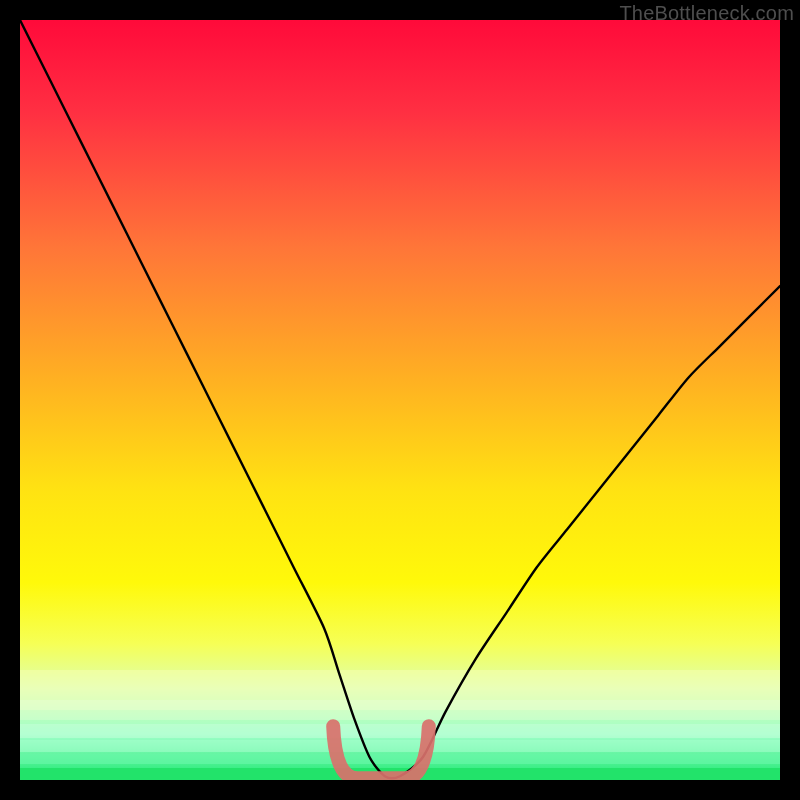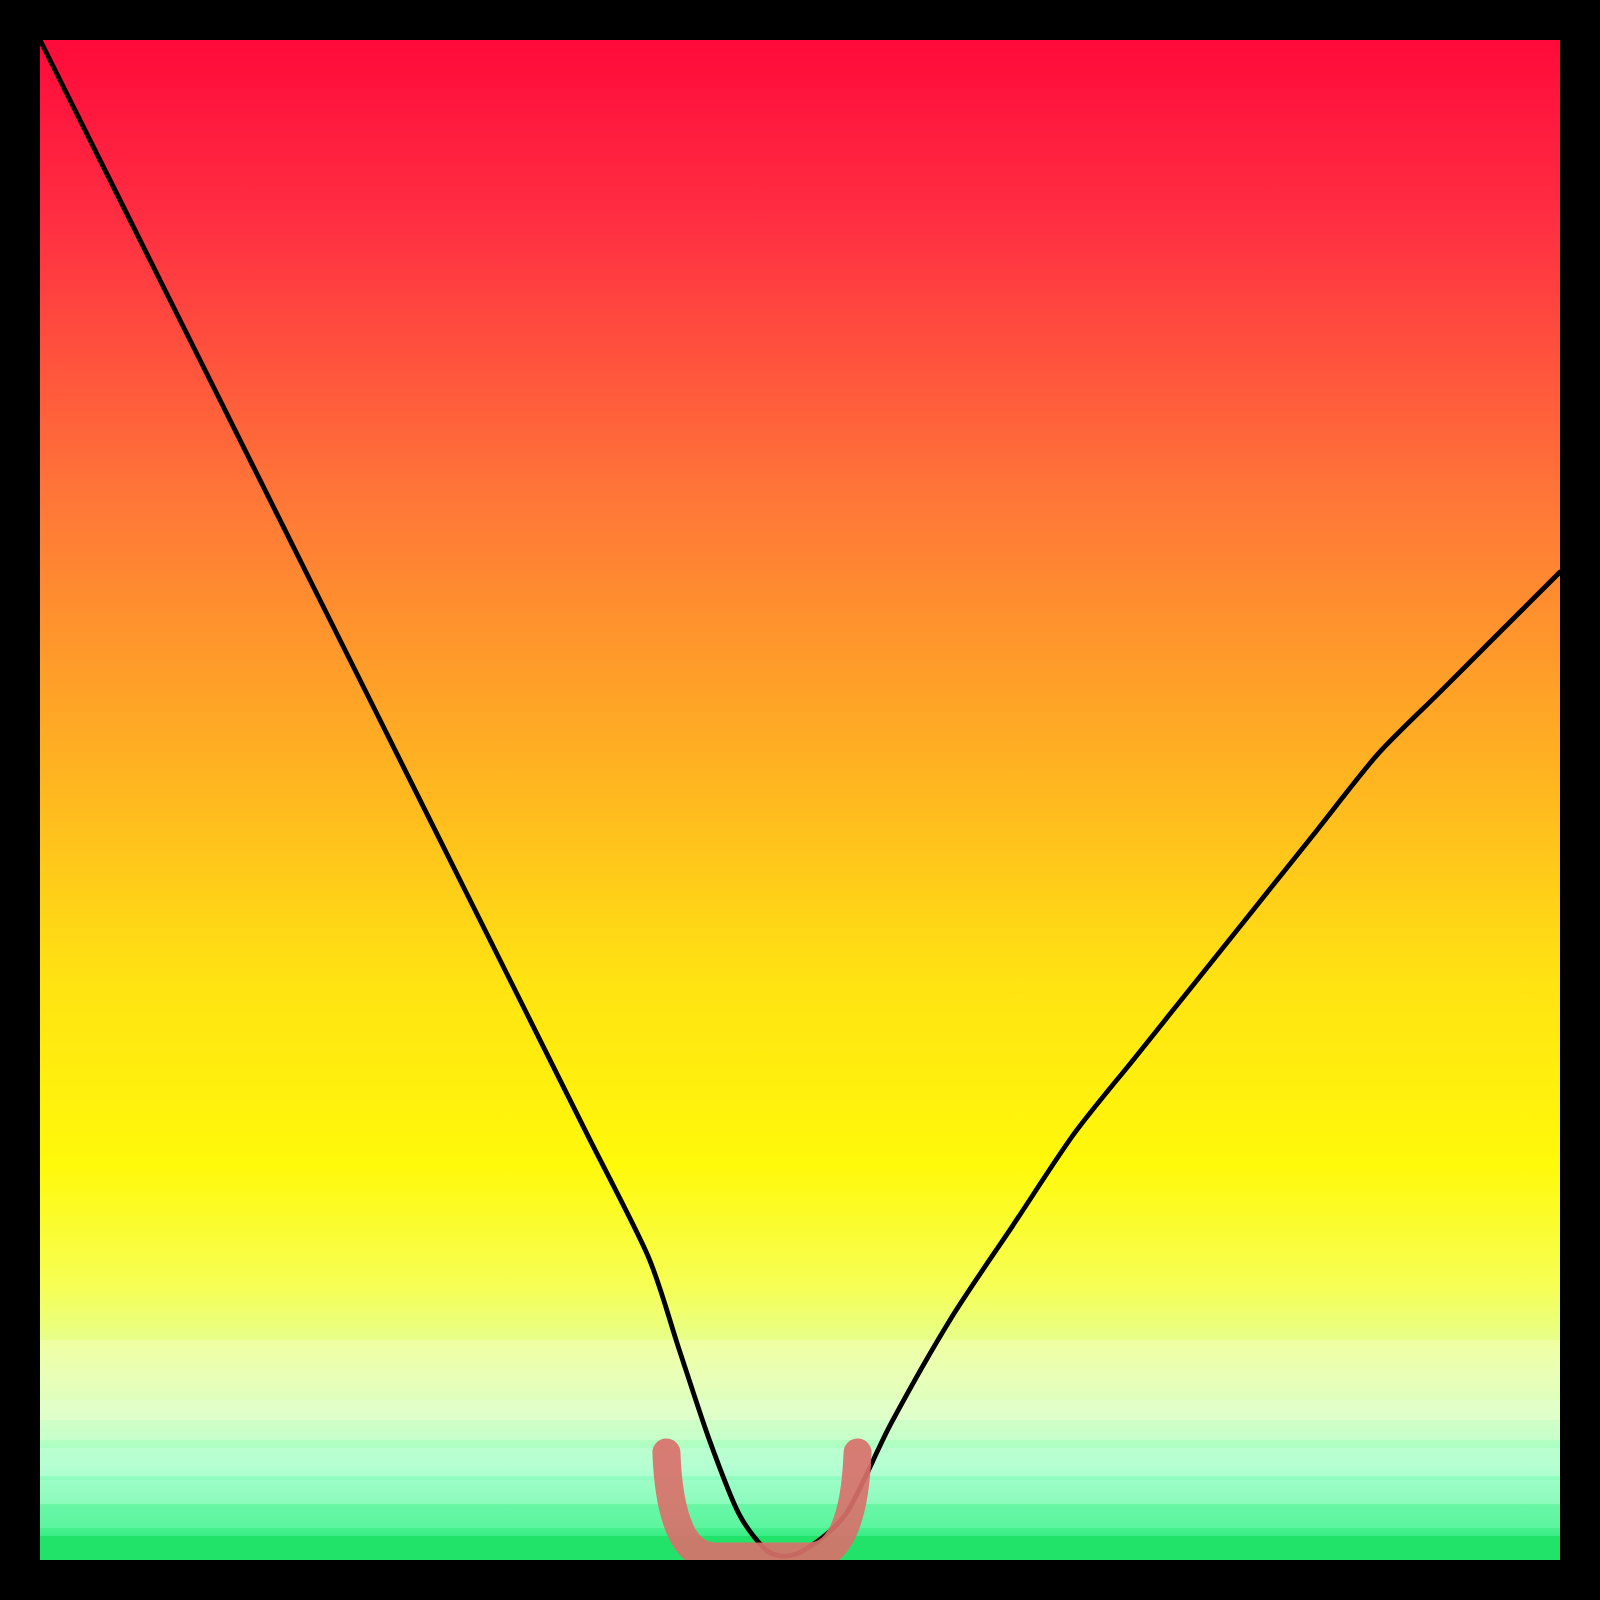--- a/index.html
+++ b/index.html
@@ -78,13 +78,14 @@
 
     <svg id="curve-svg" width="760" height="760">
         <path d="M 0 0 C 4.053333333333334 8.10666666666666, 22.293333333333337 44.586666666666616, 30.400000000000002 60.799999999999955 C 38.50666666666667 77.01333333333329, 52.693333333333335 105.38666666666668, 60.800000000000004 121.60000000000002 C 68.90666666666667 137.81333333333336, 83.09333333333333 166.18666666666667, 91.2 182.39999999999998 C 99.30666666666667 198.6133333333333, 113.49333333333334 226.9866666666666, 121.60000000000001 243.19999999999993 C 129.70666666666668 259.41333333333324, 143.89333333333335 287.78666666666663, 152 304 C 160.10666666666665 320.21333333333337, 174.29333333333335 348.5866666666667, 182.4 364.8 C 190.50666666666666 381.0133333333333, 204.69333333333336 409.3866666666667, 212.8 425.6 C 220.90666666666667 441.81333333333333, 235.09333333333336 470.1866666666667, 243.20000000000002 486.40000000000003 C 251.30666666666667 502.61333333333334, 265.4933333333333 530.9866666666667, 273.59999999999997 547.2 C 281.70666666666665 563.4133333333334, 297.92 593.8133333333334, 304 608 C 310.08 622.1866666666666, 315.14666666666665 641.44, 319.2 653.6 C 323.25333333333333 665.76, 330.34666666666664 688.0533333333334, 334.4 699.2 C 338.4533333333333 710.3466666666667, 345.5466666666667 729.6, 349.6 737.2 C 353.65333333333336 744.8000000000001, 360.74666666666667 753.6666666666667, 364.8 756.2 C 368.85333333333335 758.7333333333333, 374.93333333333334 758.7333333333333, 380 756.2 C 385.06666666666666 753.6666666666667, 396.72 745.8133333333334, 402.8 737.2 C 408.88 728.5866666666667, 418.5066666666667 704.7733333333333, 425.6 691.6 C 432.6933333333333 678.4266666666667, 447.8933333333333 651.5733333333333, 456 638.4 C 464.1066666666667 625.2266666666667, 478.29333333333335 604.9599999999999, 486.40000000000003 592.8 C 494.5066666666667 580.64, 508.69333333333344 558.3466666666667, 516.8000000000001 547.2 C 524.9066666666668 536.0533333333334, 539.0933333333332 519.3333333333334, 547.1999999999999 509.2 C 555.3066666666666 499.06666666666666, 569.4933333333333 481.3333333333333, 577.6 471.2 C 585.7066666666667 461.06666666666666, 599.8933333333333 443.3333333333333, 608 433.2 C 616.1066666666667 423.06666666666666, 630.2933333333333 405.3333333333333, 638.4 395.2 C 646.5066666666667 385.06666666666666, 660.6933333333333 366.32, 668.8 357.2 C 676.9066666666666 348.08, 691.0933333333334 334.9066666666667, 699.2 326.8 C 707.3066666666667 318.6933333333333, 721.4933333333333 304.5066666666667, 729.6 296.40000000000003 C 737.7066666666667 288.29333333333335, 755.9466666666667 270.05333333333334, 760 266" fill="none" stroke="#000000" stroke-width="2.4" stroke-linecap="round" stroke-linejoin="round"></path>
       </svg>
 
     <svg id="marker-svg" width="760" height="760">
         <path d="M 313.2 706.2 Q 315.2 758.2 337.2 758.2 L 384.8 758.2 Q 406.8 758.2 408.8 706.2" fill="none" stroke="#d9716b" stroke-width="14" stroke-linecap="round" stroke-linejoin="round" opacity="0.92"></path>
       </svg>
   </div>
 
+  <div class="watermark">TheBottleneck.com</div>
 </div>
 
 </body></html>

